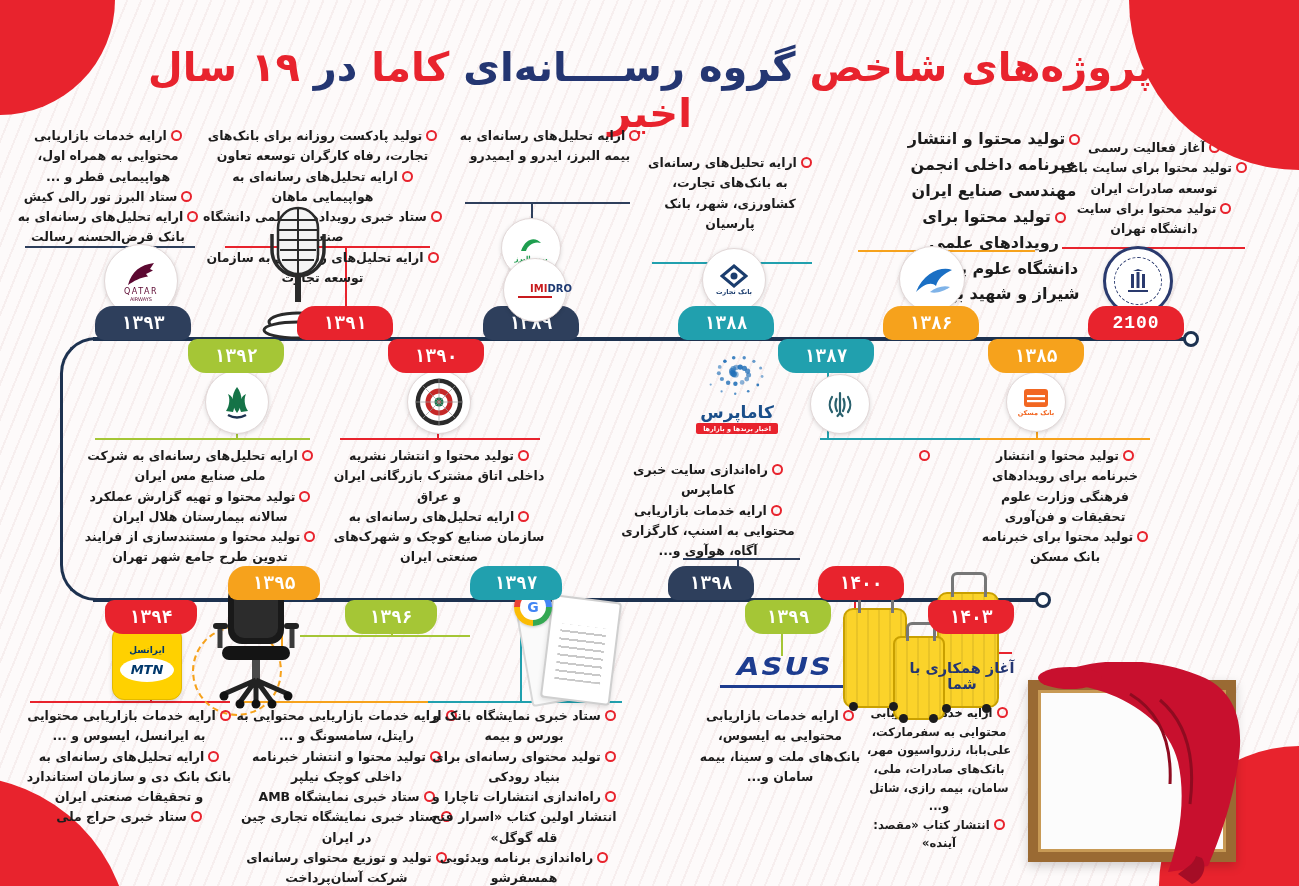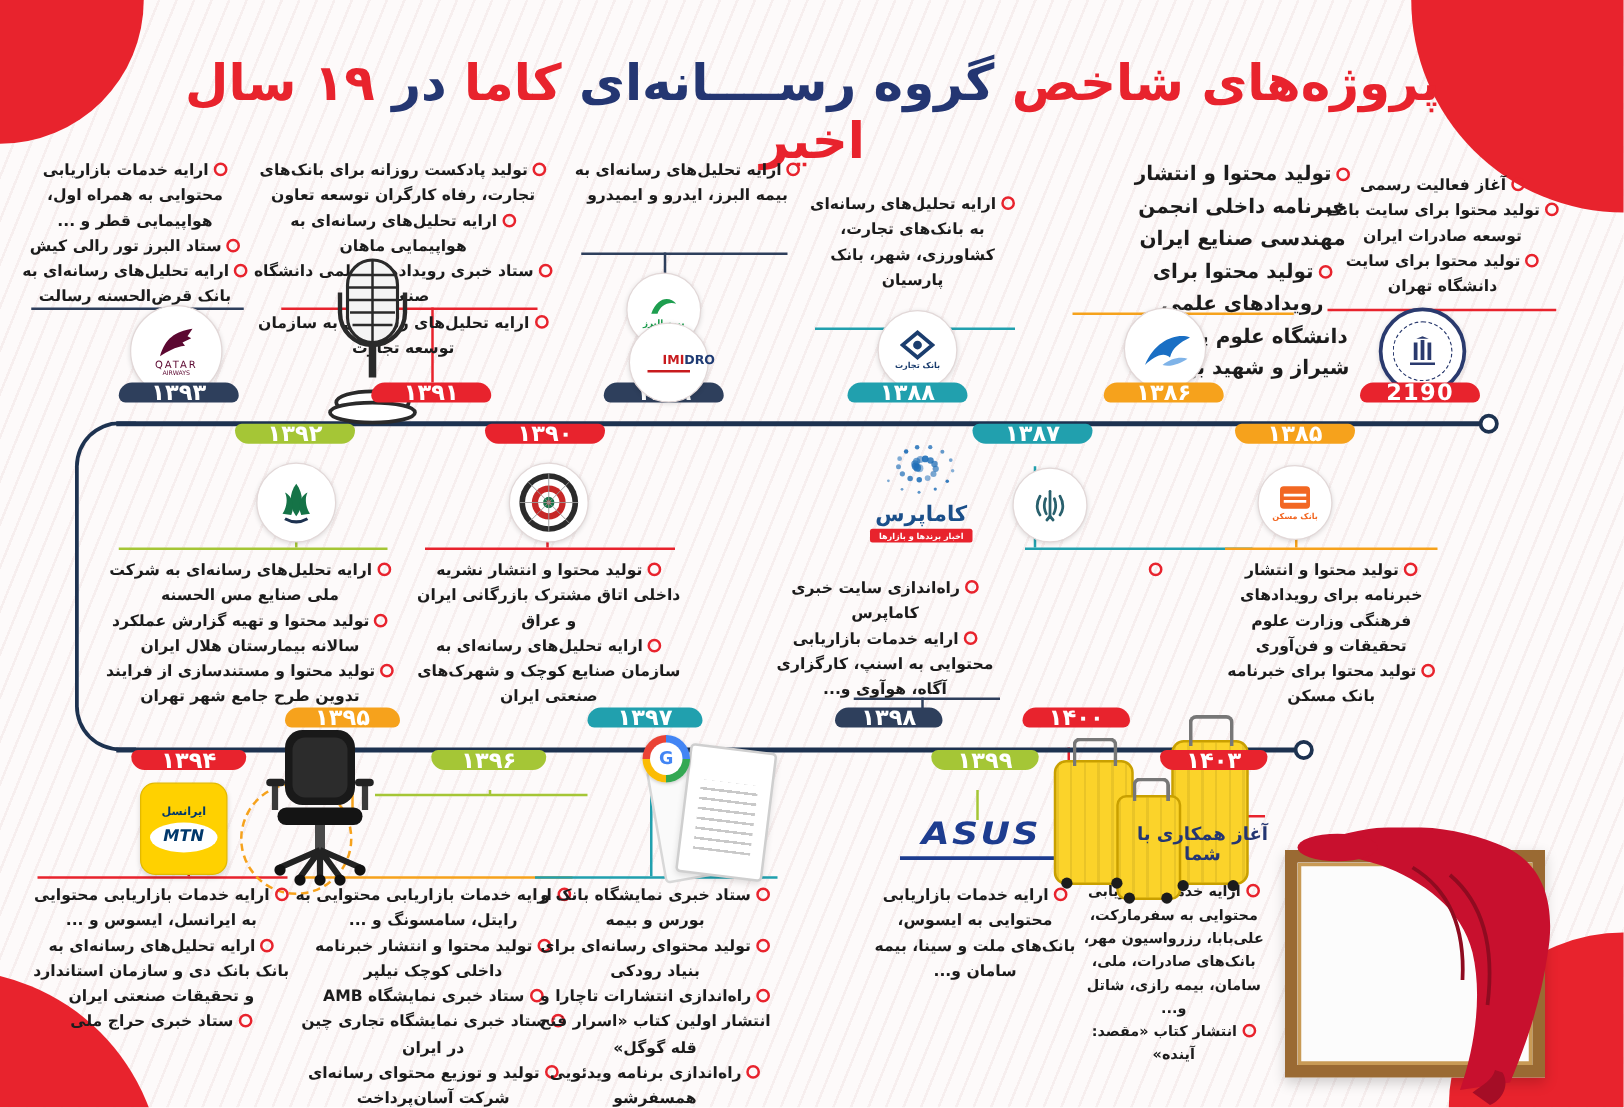--- a/index.html
+++ b/index.html
@@ -12,22 +12,22 @@
   .corner{position:absolute;background:#e8232d;border-radius:50%;z-index:0;}
   #title{position:absolute;left:130px;top:44px;width:1040px;text-align:center;direction:rtl;
          font-size:40px;font-weight:bold;letter-spacing:-1px;z-index:3;}
   #title span{white-space:pre-wrap;}
   .hline{position:absolute;height:2px;z-index:1;}
   .vline{position:absolute;width:2px;z-index:1;}
   .tl{position:absolute;background:#1d3250;z-index:2;}
   .tl-curve{position:absolute;border:3.5px solid #1d3250;border-right:none;
             border-radius:36px 0 0 36px;background:transparent;z-index:2;}
   .endc{position:absolute;width:10px;height:10px;border:3px solid #1d3250;border-radius:50%;background:#fff;z-index:3;}
-  .badge{position:absolute;height:16px;border-radius:18px 18px 9px 9px;color:#fff;font-weight:bold;
-         font-size:18px;display:flex;align-items:center;justify-content:center;z-index:4;letter-spacing:1px;}
+  .badge{position:absolute;height:34px;border-radius:18px 18px 9px 9px;color:#fff;font-weight:bold;
+         font-size:18px;display:flex;align-items:center;justify-content:center;z-index:4;letter-spacing:1px;font-family:Liberation Mono, monospace;}
   .badge.below{border-radius:9px 9px 18px 18px;}
   .tb{position:absolute;direction:rtl;text-align:center;font-size:12.5px;font-weight:bold;color:#1c1c1c;
       line-height:1.62;z-index:3;}
   .itm{display:block;}
   .ring{display:inline-block;width:7px;height:7px;border:2px solid #e8232d;border-radius:50%;
         margin-left:4px;vertical-align:-1px;}
   .logo-circle{position:absolute;background:#fff;border:1px solid #e2d8d8;border-radius:50%;
                display:flex;flex-direction:column;align-items:center;justify-content:center;
                box-shadow:0 1px 4px rgba(0,0,0,.14);z-index:3;text-align:center;}
   .cap{position:absolute;direction:rtl;text-align:center;font-weight:bold;color:#243672;z-index:3;}
@@ -66,21 +66,21 @@
       <svg width="34" height="26" viewBox="0 0 34 26">
         <path d="M4 24 C8 10 16 4 30 2 L26 8 L29 9.5 L22 13 L24 15.5 C16 16.5 10 20 4 24 Z" fill="#5c0831"></path>
       </svg>
        <div style="font-size:8px;font-weight:normal;color:#5c0831;letter-spacing:1.5px;">QATAR</div>
        <div style="font-size:5px;color:#5c0831;">AIRWAYS</div>
     </div>
     <div class="hline" style="left: 95px; top: 438px; width: 215px; background: rgb(165, 198, 54);"></div>
     <div class="vline" style="left: 236px; top: 373px; height: 65px; background: rgb(165, 198, 54);"></div>
     <div class="badge below" style="left: 188px; top: 339px; width: 96px; background: rgb(165, 198, 54);">۱۳۹۲</div>
     <div class="tb" style="left: 80px; top: 446px; width: 240px; font-size: 12.5px;">
-      <div class="itm"><span class="ring"></span><span>ارایه تحلیل‌های رسانه‌ای به شرکت ملی صنایع مس الحسنه</span></div>
+      <div class="itm"><span class="ring"></span><span>ارایه تحلیل‌های رسانه‌ای به شرکت ملی صنایع مس ایران</span></div>
       <div class="itm"><span class="ring"></span><span>تولید محتوا و تهیه گزارش عملکرد سالانه بیمارستان هلال ایران</span></div>
       <div class="itm"><span class="ring"></span><span>تولید محتوا و مستندسازی از فرایند تدوین طرح جامع شهر تهران</span></div>
     </div>
     <div class="logo-circle" style="left: 205px; top: 370px; width: 62px; height: 62px;">
       <svg width="36" height="36" viewBox="0 0 36 36">
         <path d="M18 3 C12 11 12 21 18 29 C24 21 24 11 18 3 Z" fill="#157347"></path>
         <path d="M7 27 C11 21 11 14 9 10 C15 13 17 21 14 28 Z" fill="#157347"></path>
         <path d="M29 27 C25 21 25 14 27 10 C21 13 19 21 22 28 Z" fill="#157347"></path>
         <path d="M9 31 Q18 36 27 31" stroke="#1d3250" stroke-width="2.5" fill="none"></path>
       </svg>
@@ -193,21 +193,21 @@
     <div class="logo-circle" style="left: 1006px; top: 372px; width: 58px; height: 58px;">
       <svg width="28" height="22" viewBox="0 0 28 22">
         <rect x="2" y="2" width="24" height="18" rx="3" fill="#f26722"></rect>
         <rect x="5" y="8" width="18" height="2.2" fill="#fff"></rect>
         <rect x="5" y="13" width="18" height="2.2" fill="#fff"></rect>
       </svg>
        <div style="font-size:6.5px;font-weight:bold;color:#f26722;direction:rtl;">بانک مسکن</div>
     </div>
     <div class="hline" style="left: 1062px; top: 247px; width: 183px; background: rgb(232, 35, 45);"></div>
     <div class="vline" style="left: 1136px; top: 247px; height: 59px; background: rgb(232, 35, 45);"></div>
-    <div class="badge" style="left: 1088px; top: 306px; width: 96px; background: rgb(232, 35, 45);">2190</div>
+    <div class="badge" style="left: 1088px; top: 306px; width: 96px; background: rgb(232, 35, 45);">2100</div>
     <div class="tb" style="left: 1053px; top: 138px; width: 202px; font-size: 12.5px;">
       <div class="itm"><span class="ring"></span><span>آغاز فعالیت رسمی</span></div>
       <div class="itm"><span class="ring"></span><span>تولید محتوا برای سایت بانک توسعه صادرات ایران</span></div>
       <div class="itm"><span class="ring"></span><span>تولید محتوا برای سایت دانشگاه تهران</span></div>
     </div>
     <div class="logo-circle" style="left: 1103px; top: 246px; width: 64px; height: 64px; border: 3px solid rgb(42, 58, 110);">
       <div style="width:46px;height:46px;border:1.5px dashed #2a3a6e;border-radius:50%;display:flex;align-items:center;justify-content:center;">
         <svg width="26" height="26" viewBox="0 0 26 26">
           <g fill="#2a3a6e">
           <rect x="6" y="6" width="3" height="14"></rect>

